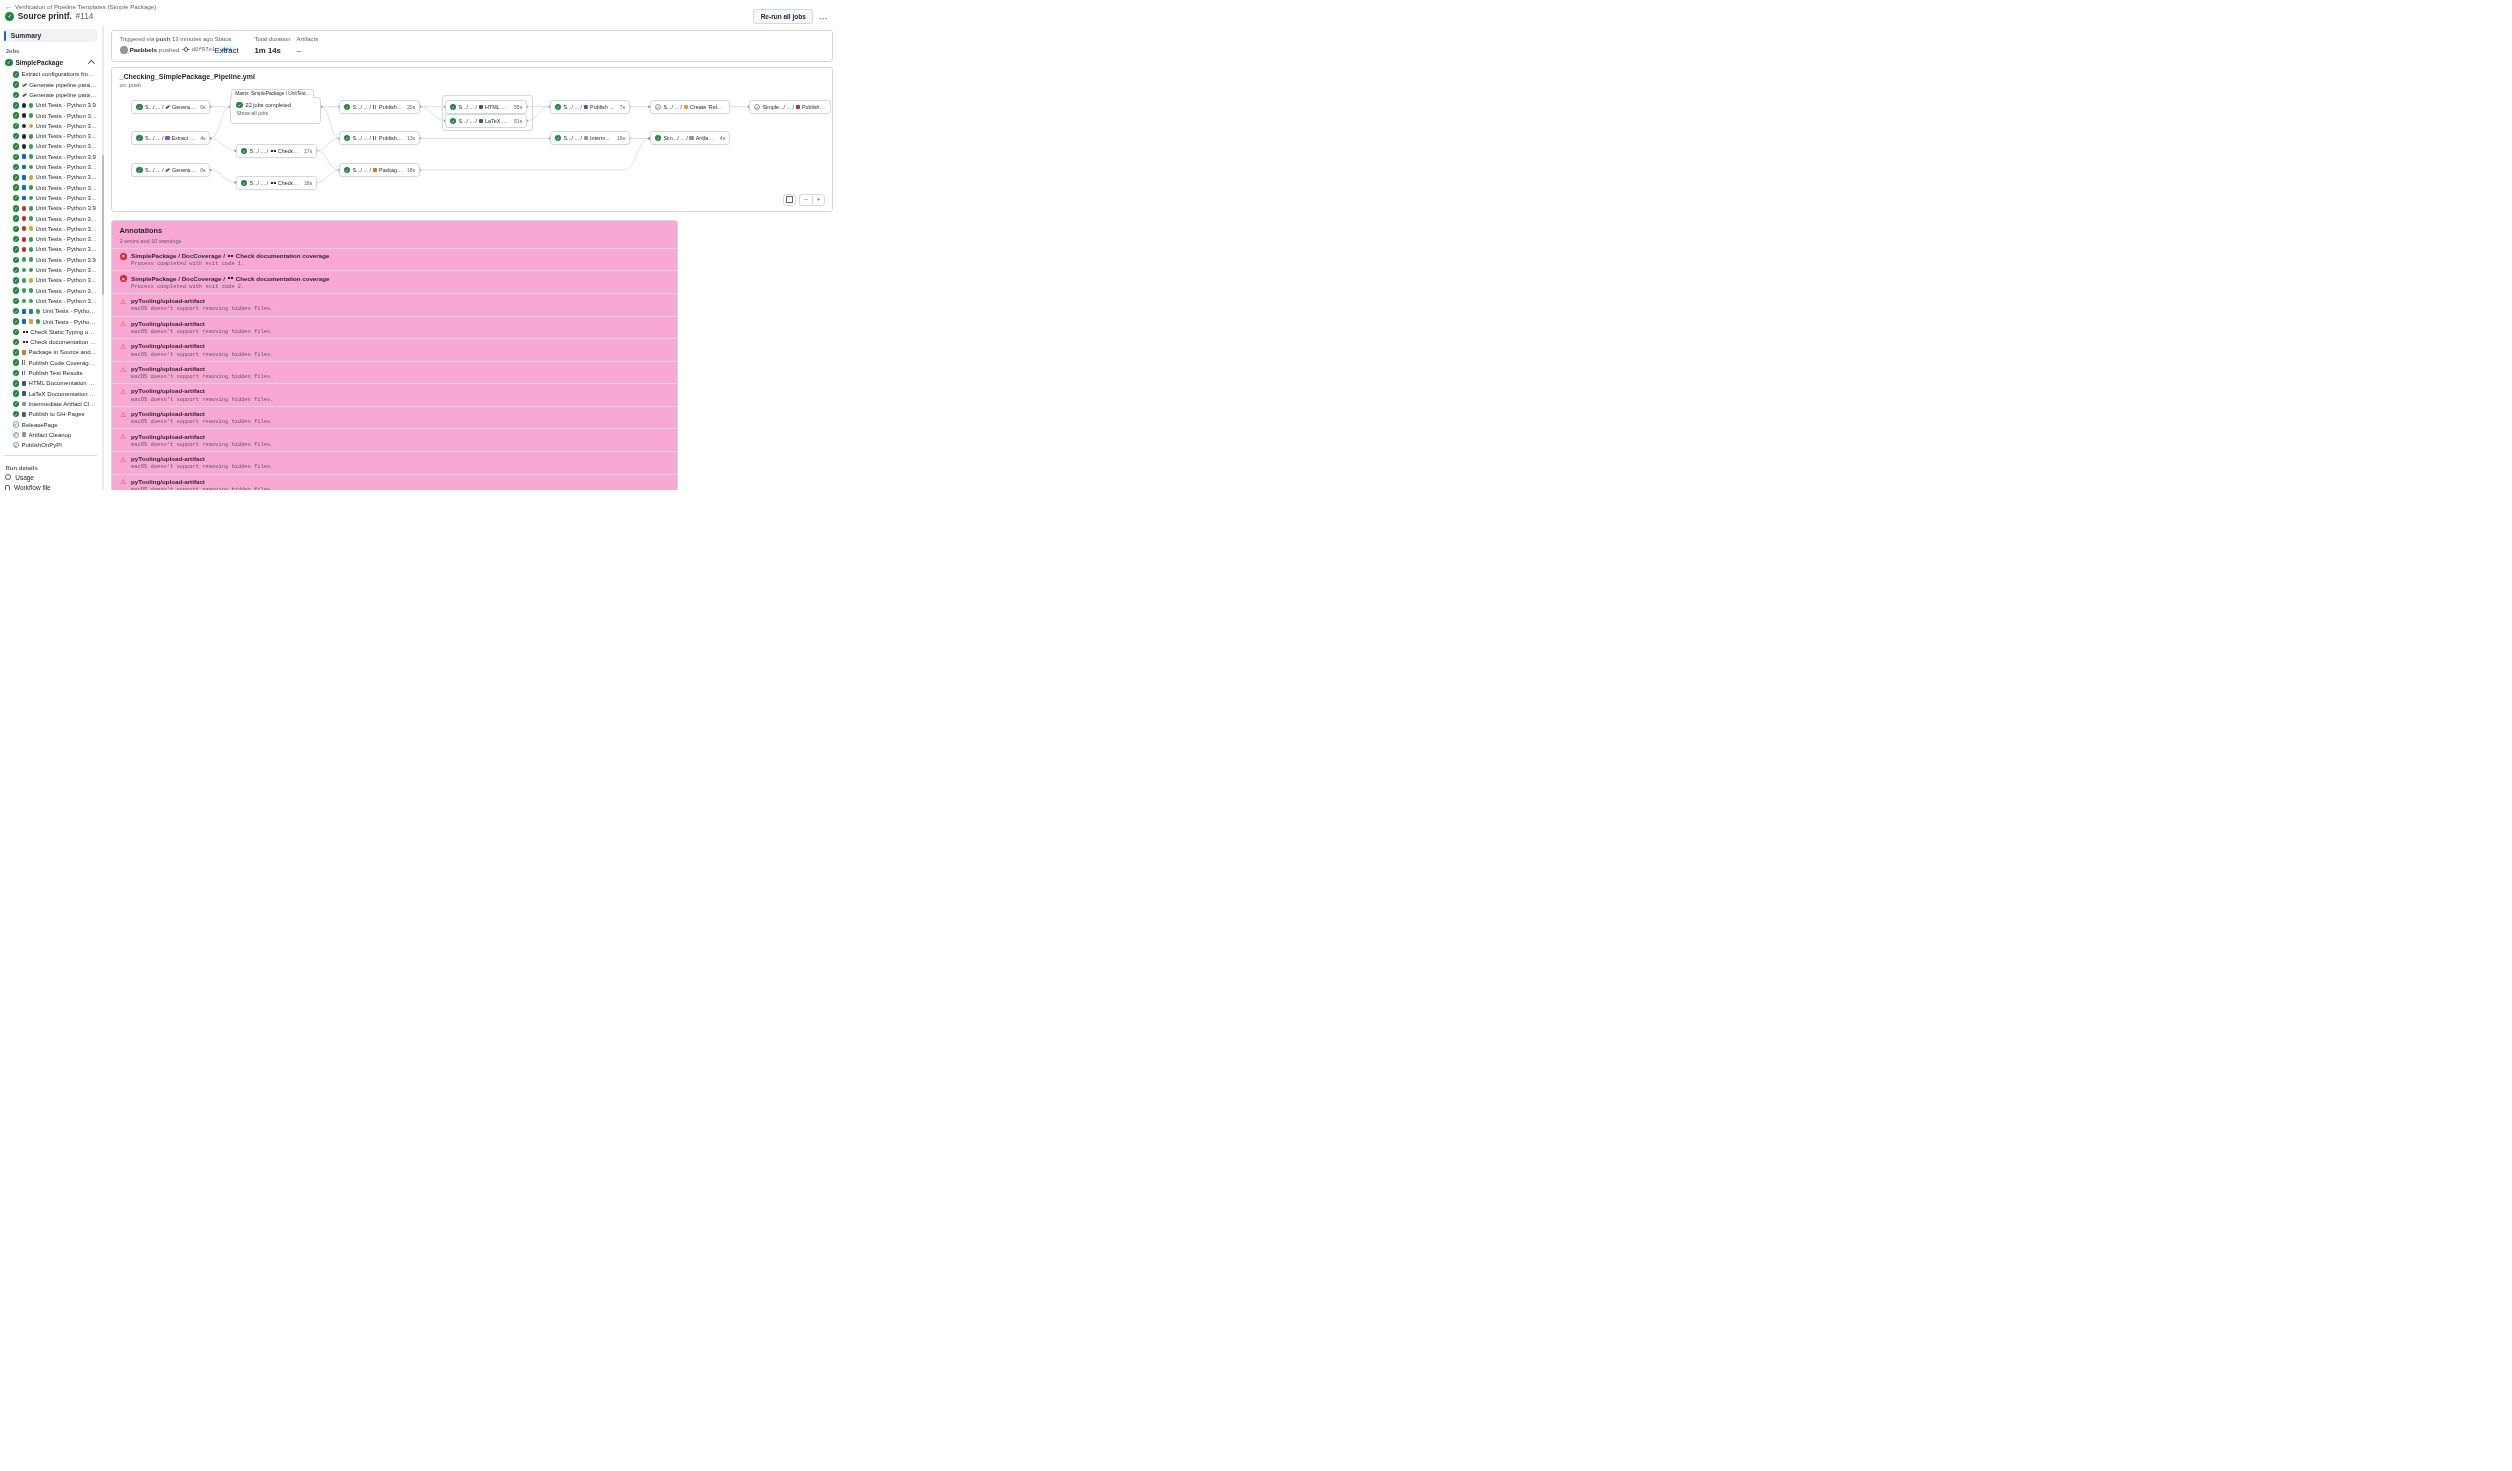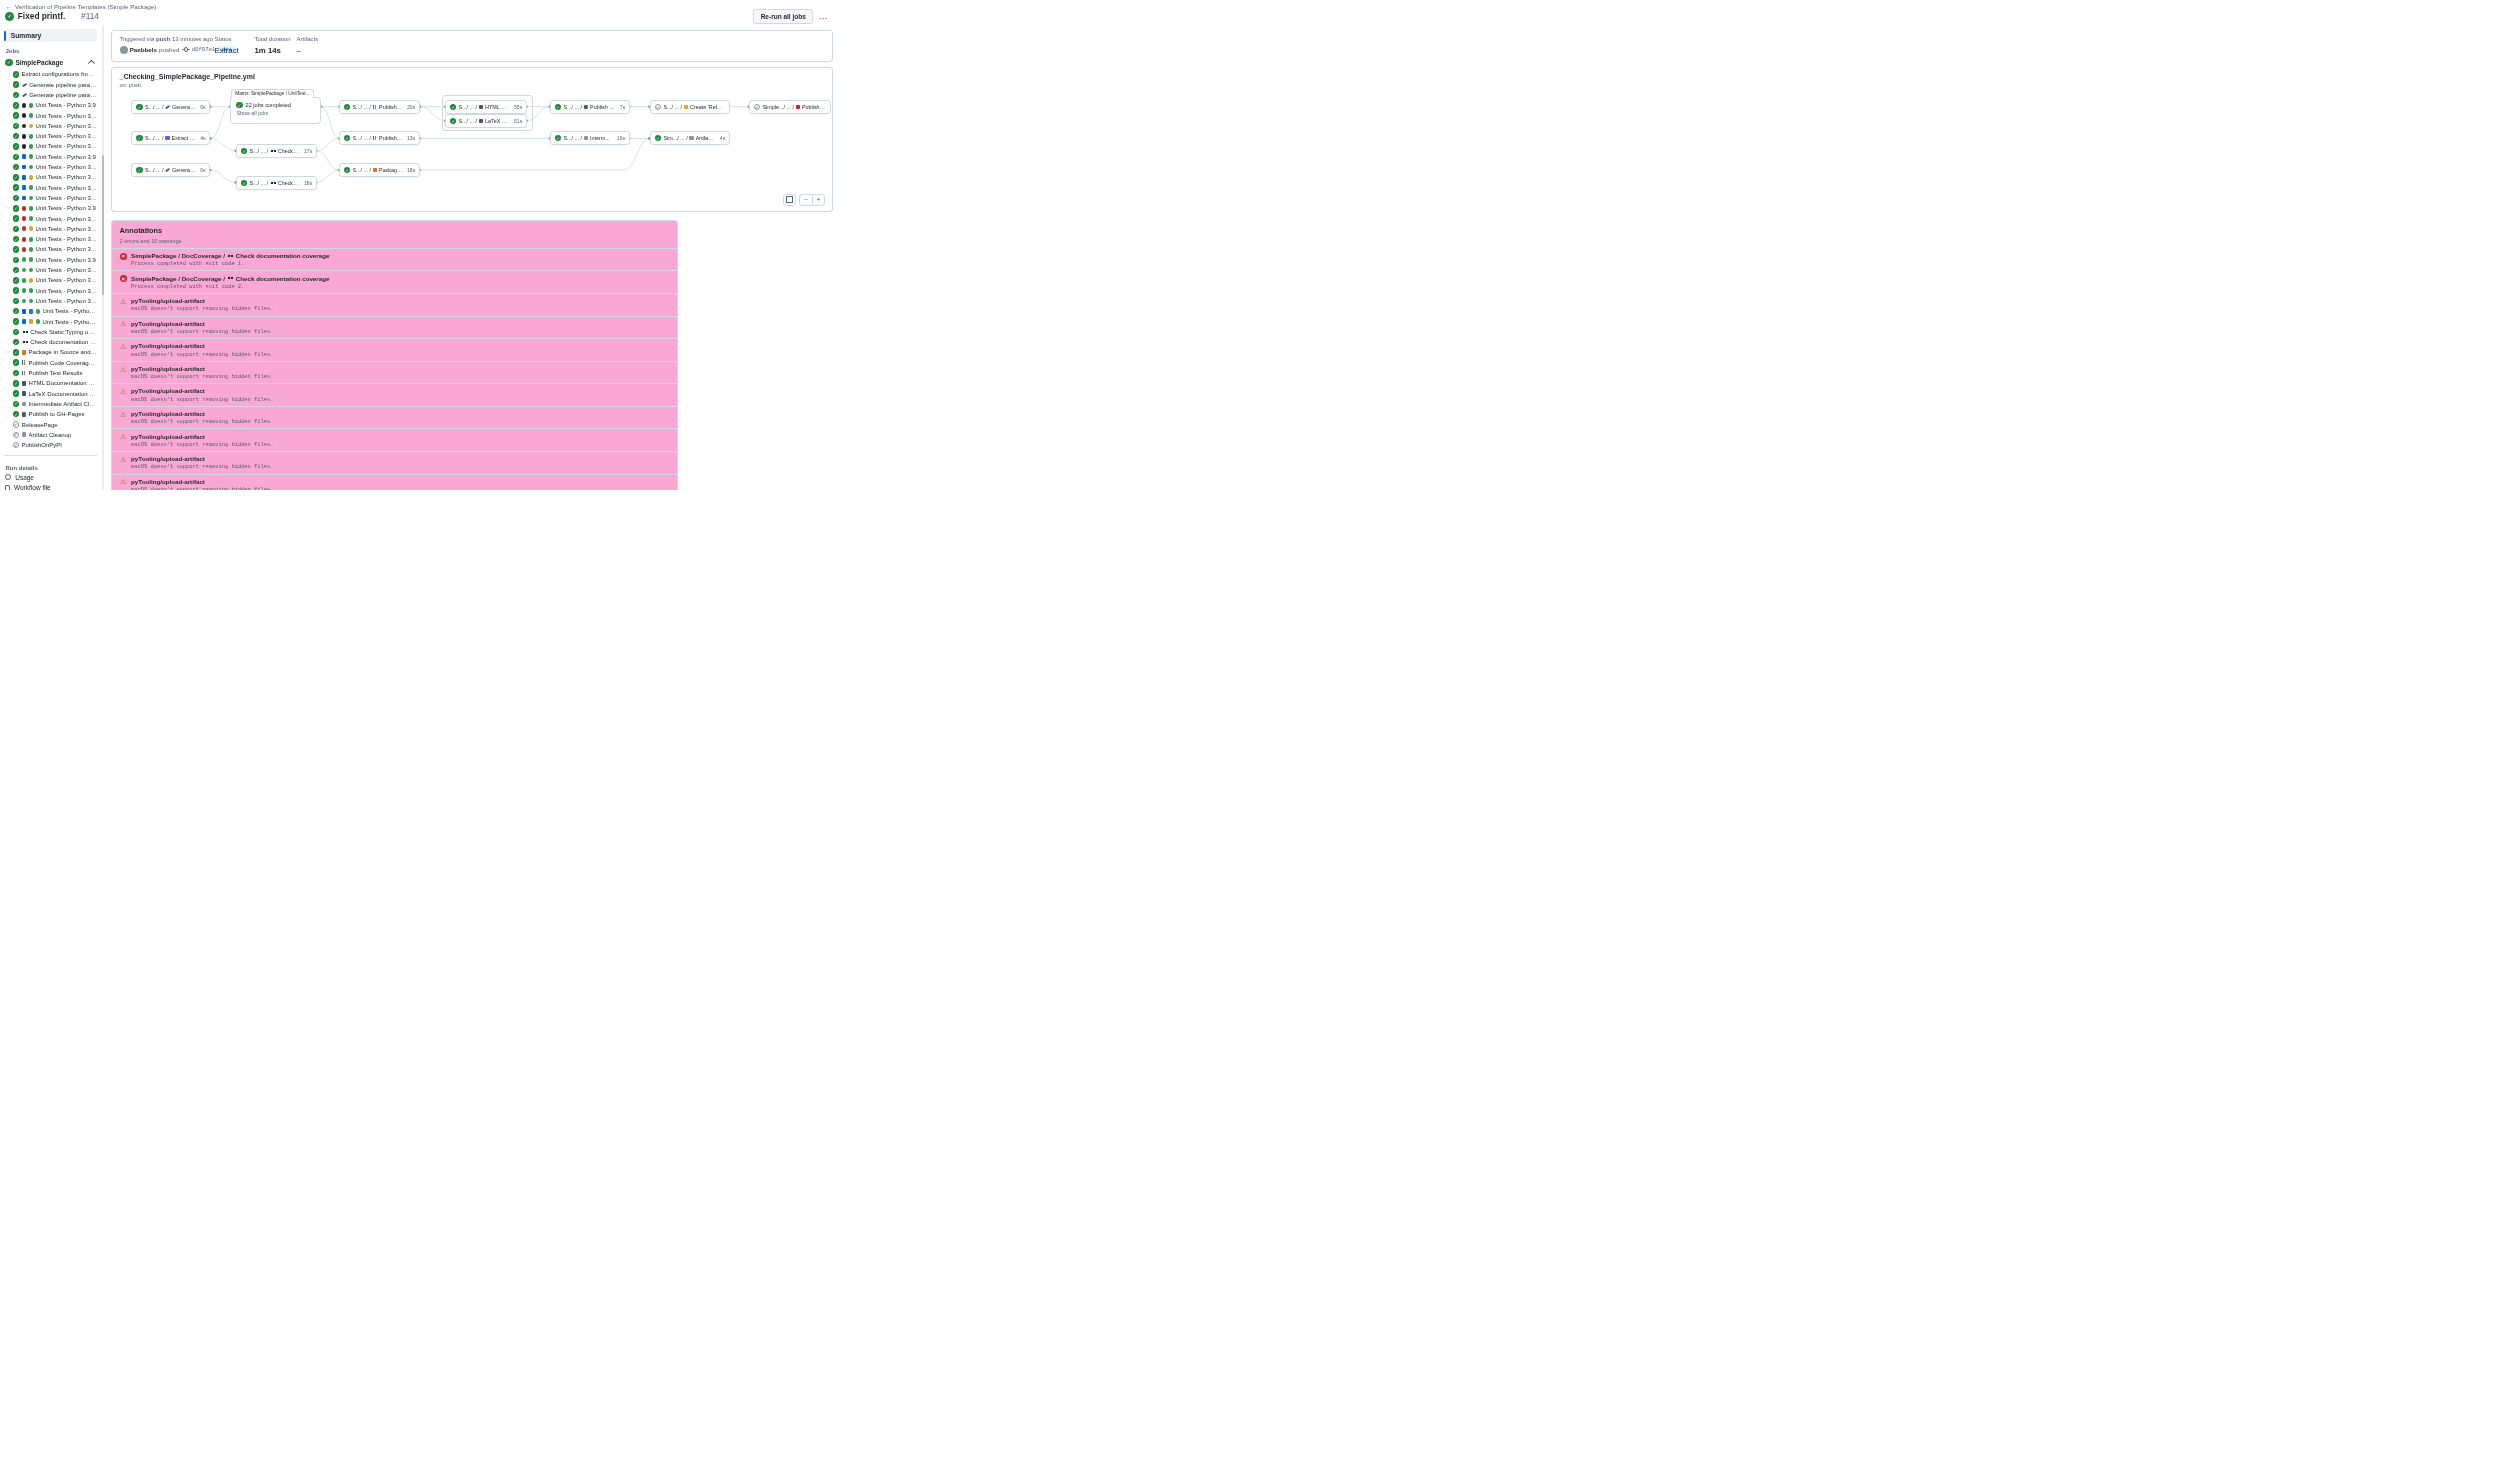--- a/index.html
+++ b/index.html
@@ -7,21 +7,21 @@
        font-family:"Liberation Sans","DejaVu Sans",sans-serif;color:#1f2328;}
   a{text-decoration:none;color:inherit;cursor:pointer;}
   button{font-family:inherit;cursor:pointer;}
 
   
   .topbar{position:absolute;top:0;left:0;right:0;height:26px;}
   .breadcrumb{position:absolute;top:2.7px;left:5.4px;font-size:6.2px;color:#59636e;display:flex;gap:3.2px;align-items:center;}
   .arrow-glyph::after{content:"←";font-size:6.5px;}
   .title-row{position:absolute;top:11.3px;left:5.4px;display:flex;align-items:center;gap:3.8px;}
   .title-row h1{margin:0;font-size:8.3px;font-weight:700;}
-  .run-no{font-size:8.3px;color:#59636e;font-weight:400;margin-left:12px;}
+  .run-no{font-size:8.3px;color:#59636e;font-weight:400;}
   .top-actions{position:absolute;right:6.5px;top:8.6px;display:flex;gap:3.2px;align-items:center;}
   .btn{display:inline-flex;align-items:center;height:15px;padding:0 6.5px;font-size:6.5px;font-weight:600;
        color:#24292f;background:#f6f8fa;border:0.5px solid rgba(31,35,40,0.15);border-radius:3.2px;}
   .kebab{width:14px;height:14px;border:none;background:none;color:#59636e;display:flex;align-items:center;justify-content:center;}
   .kebab-dots::after{content:"···";font-weight:700;letter-spacing:0.5px;font-size:7px;}
 
   
   .st{flex:none;display:inline-flex;align-items:center;justify-content:center;border-radius:50%;box-sizing:border-box;}
   .s12{width:6.5px;height:6.5px;font-size:4.3px;}
   .s13{width:7.3px;height:7.3px;font-size:4.8px;}
@@ -132,21 +132,21 @@
 
 <div class="app">
 
   <header class="topbar">
     <div class="breadcrumb">
       <span class="arrow-glyph"></span>
       <a>Verification of Pipeline Templates (Simple Package)</a>
     </div>
     <div class="title-row">
       <span class="st st-success s16"></span>
-      <h1>Fixed printf.</h1>
+      <h1>Source printf.</h1>
       <span class="run-no">#114</span>
     </div>
     <div class="top-actions">
       <button class="btn">Re-run all jobs</button>
       <button class="kebab">
         <span class="kebab-dots"></span>
       </button>
     </div>
   </header>
 

